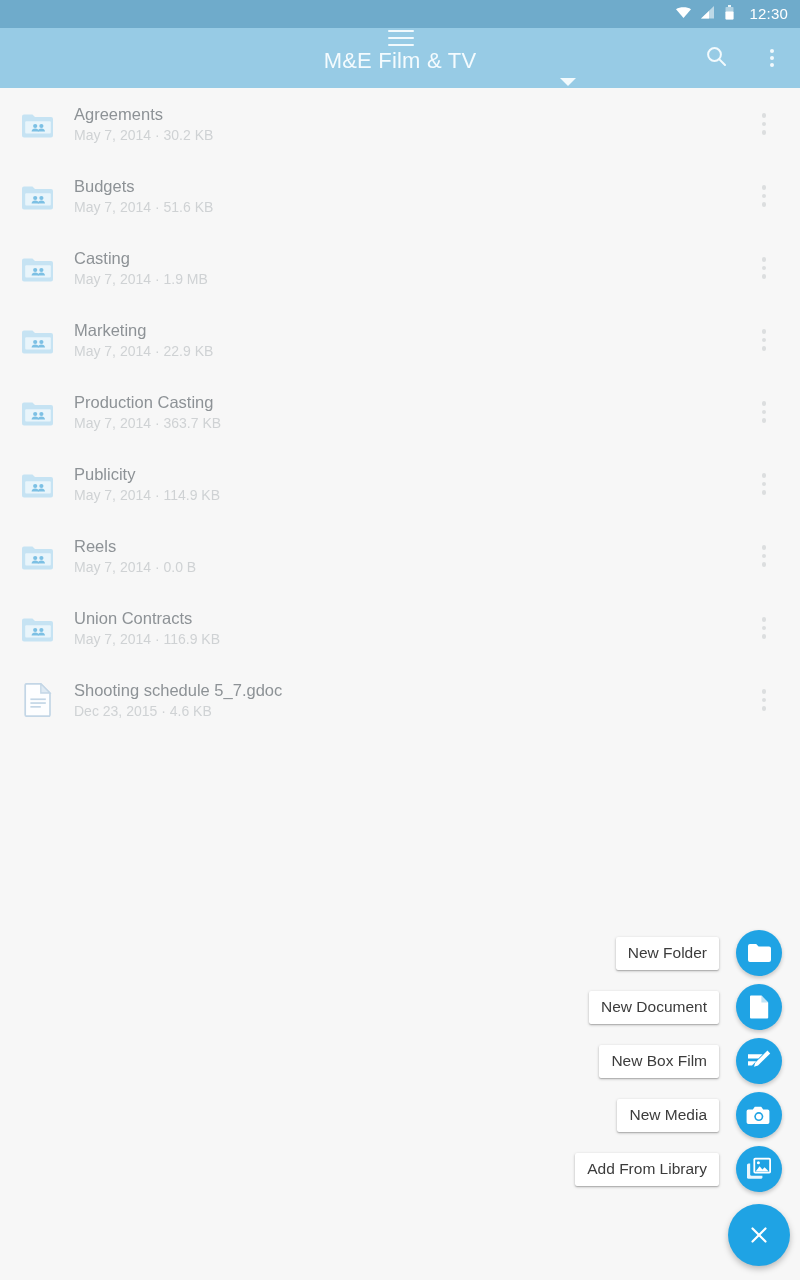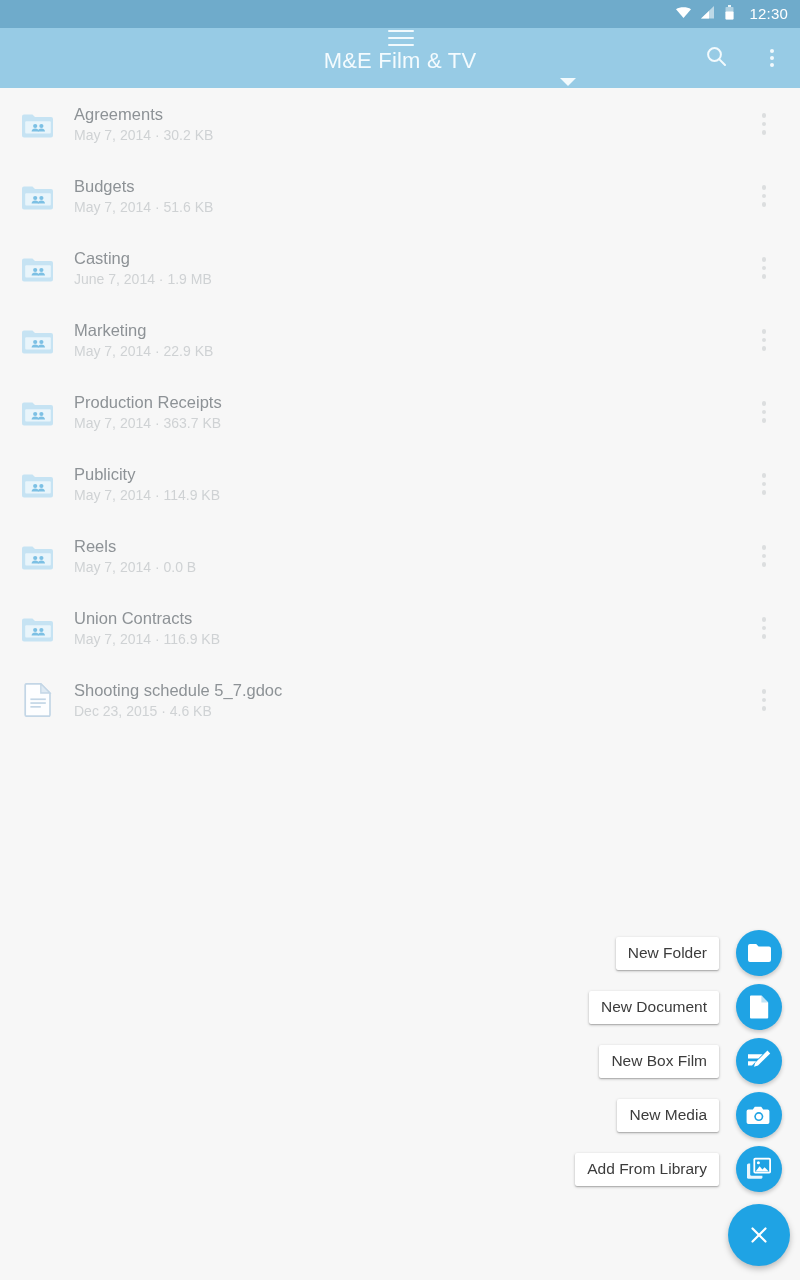--- a/index.html
+++ b/index.html
@@ -358,21 +358,21 @@
             <path d="M1 6.5 a2 2 0 0 1 2-2 h8.4 l2.6 2.6 h16 a2 2 0 0 1 2 2 v16.4 a2 2 0 0 1 -2 2 h-27 a2 2 0 0 1 -2 -2 Z" fill="#c6e3f3"></path>
             <rect x="4.2" y="11.2" width="25.6" height="12.4" rx="1" fill="#e9f5fb"></rect>
             <circle cx="14.2" cy="16" r="2.1" fill="#7cc0e4"></circle>
             <path d="M10.6 21.6 c0-2 1.6-3.2 3.6-3.2 s3.6 1.2 3.6 3.2 Z" fill="#7cc0e4"></path>
             <circle cx="20.4" cy="16" r="2.1" fill="#7cc0e4"></circle>
             <path d="M16.8 21.6 c0-2 1.6-3.2 3.6-3.2 s3.6 1.2 3.6 3.2 Z" fill="#7cc0e4"></path>
           </svg>
         </div>
         <div class="row-text">
           <div class="row-name">Casting</div>
-          <div class="row-meta">June 7, 2014  · 1.9 MB</div>
+          <div class="row-meta">May 7, 2014  · 1.9 MB</div>
         </div>
         <div class="row-kebab">
           <span></span>
           <span></span>
           <span></span>
         </div>
       </div>
       <div class="row">
         <div class="row-icon">
           <svg width="34" height="28" viewBox="0 0 34 28">
@@ -399,21 +399,21 @@
           <svg width="34" height="28" viewBox="0 0 34 28">
             <path d="M1 6.5 a2 2 0 0 1 2-2 h8.4 l2.6 2.6 h16 a2 2 0 0 1 2 2 v16.4 a2 2 0 0 1 -2 2 h-27 a2 2 0 0 1 -2 -2 Z" fill="#c6e3f3"></path>
             <rect x="4.2" y="11.2" width="25.6" height="12.4" rx="1" fill="#e9f5fb"></rect>
             <circle cx="14.2" cy="16" r="2.1" fill="#7cc0e4"></circle>
             <path d="M10.6 21.6 c0-2 1.6-3.2 3.6-3.2 s3.6 1.2 3.6 3.2 Z" fill="#7cc0e4"></path>
             <circle cx="20.4" cy="16" r="2.1" fill="#7cc0e4"></circle>
             <path d="M16.8 21.6 c0-2 1.6-3.2 3.6-3.2 s3.6 1.2 3.6 3.2 Z" fill="#7cc0e4"></path>
           </svg>
         </div>
         <div class="row-text">
-          <div class="row-name">Production Receipts</div>
+          <div class="row-name">Production Casting</div>
           <div class="row-meta">May 7, 2014  · 363.7 KB</div>
         </div>
         <div class="row-kebab">
           <span></span>
           <span></span>
           <span></span>
         </div>
       </div>
       <div class="row">
         <div class="row-icon">

